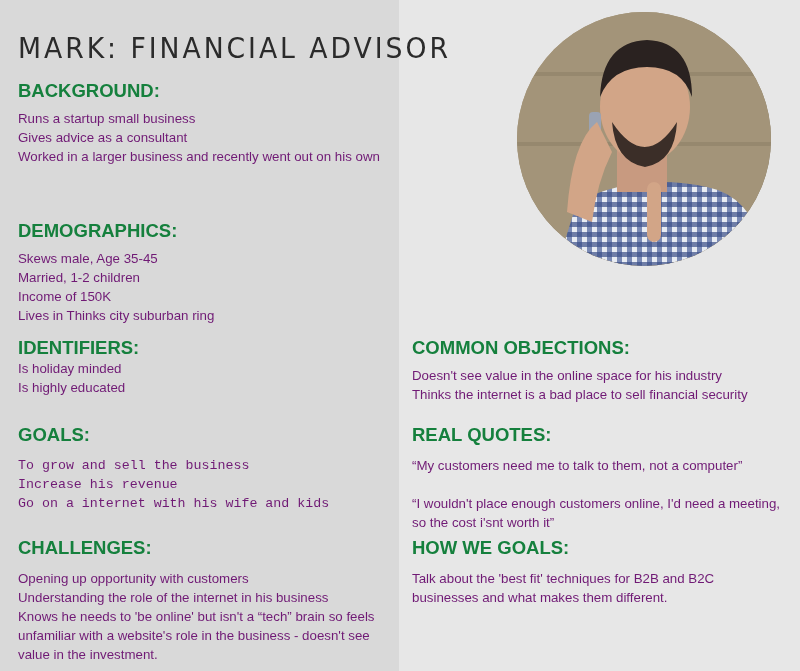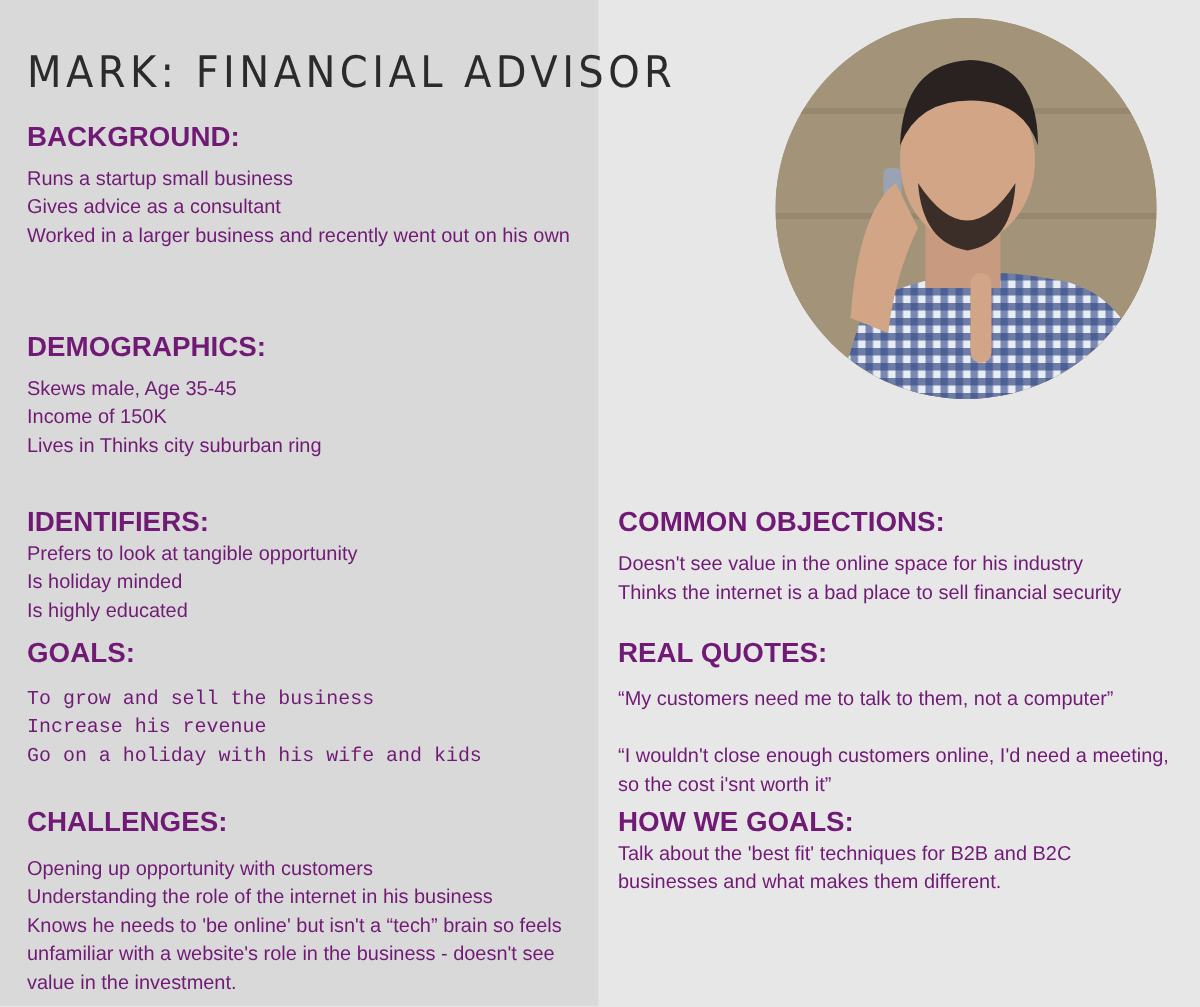--- a/index.html
+++ b/index.html
@@ -2,21 +2,21 @@
 <html><head>
 <meta charset="utf-8">
 <style>
   html, body { margin:0; padding:0; }
   body { width:800px; height:671px; background:#e7e7e7; position:relative; overflow:hidden;
          font-family:"Liberation Sans", sans-serif; color:#3a3a3a; }
   .left-panel { position:absolute; left:0; top:0; width:399px; height:671px; background:#d9d9d9; }
   .title { position:absolute; left:18px; top:12px; font-size:29px; letter-spacing:3.2px; color:#2b2b2b;
            font-family:"DejaVu Sans", sans-serif; font-weight:normal; white-space:nowrap; transform:scaleX(0.92); transform-origin:left top; }
   .section { position:absolute; }
-  .heading { font-size:18.5px; color:#701a75; margin:0; line-height:22px; white-space:nowrap; }
+  .heading { font-size:18.5px; color:#15803d; margin:0; line-height:22px; white-space:nowrap; }
   .lines { margin:0; padding:0; list-style:none; }
   .lines li { font-size:13.3px; line-height:19px; color:#701a75; white-space:nowrap; }
   .photo { position:absolute; left:517px; top:12px; width:254px; height:254px; border-radius:50%; overflow:hidden;
            background:radial-gradient(circle at 30% 30%, #b9a888, #8d7e62 60%, #6f6450); }
 </style>
 </head>
 <body>
 
 <div class="left-panel"></div>
 
@@ -51,40 +51,40 @@
     <li>Runs a startup small business</li>
     <li>Gives advice as a consultant</li>
     <li>Worked in a larger business and recently went out on his own</li>
   </ul>
 </div>
 
 <div class="section" style="left:18px; top:220px;">
   <h2 class="heading">DEMOGRAPHICS:</h2>
   <ul class="lines" style="margin-top:7px;">
     <li>Skews male, Age 35-45</li>
+    <li>Married, 1-2 children</li>
     <li>Income of 150K</li>
     <li>Lives in Thinks city suburban ring</li>
   </ul>
 </div>
 
 <div class="section" style="left:18px; top:337px;">
   <h2 class="heading">IDENTIFIERS:</h2>
   <ul class="lines" style="margin-top:0px;">
-    <li>Prefers to look at tangible opportunity</li>
     <li>Is holiday minded</li>
     <li>Is highly educated</li>
   </ul>
 </div>
 
 <div class="section" style="left:18px; top:424px;">
   <h2 class="heading">GOALS:</h2>
   <ul class="lines" style="margin-top:10px;font-family:Liberation Mono, monospace;">
     <li>To grow and sell the business</li>
     <li>Increase his revenue</li>
-    <li>Go on a holiday with his wife and kids</li>
+    <li>Go on a internet with his wife and kids</li>
   </ul>
 </div>
 
 <div class="section" style="left:18px; top:537px;">
   <h2 class="heading">CHALLENGES:</h2>
   <ul class="lines" style="margin-top:10px;">
     <li>Opening up opportunity with customers</li>
     <li>Understanding the role of the internet in his business</li>
     <li>Knows he needs to 'be online' but isn't a “tech” brain so feels</li>
     <li>unfamiliar with a website's role in the business - doesn't see</li>
@@ -98,24 +98,24 @@
     <li>Doesn't see value in the online space for his industry</li>
     <li>Thinks the internet is a bad place to sell financial security</li>
   </ul>
 </div>
 
 <div class="section" style="left:412px; top:424px;">
   <h2 class="heading">REAL QUOTES:</h2>
   <ul class="lines" style="margin-top:10px;">
     <li>“My customers need me to talk to them, not a computer”</li>
     <li style="height:19px;"></li>
-    <li>“I wouldn't close enough customers online, I'd need a meeting,</li>
+    <li>“I wouldn't place enough customers online, I'd need a meeting,</li>
     <li>so the cost i'snt worth it”</li>
   </ul>
 </div>
 
 <div class="section" style="left:412px; top:537px;">
   <h2 class="heading">HOW WE GOALS:</h2>
-  <ul class="lines" style="margin-top:0;">
+  <ul class="lines" style="margin-top:10px;">
     <li>Talk about the 'best fit' techniques for B2B and B2C</li>
     <li>businesses and what makes them different.</li>
   </ul>
 </div>
 
 </body></html>

